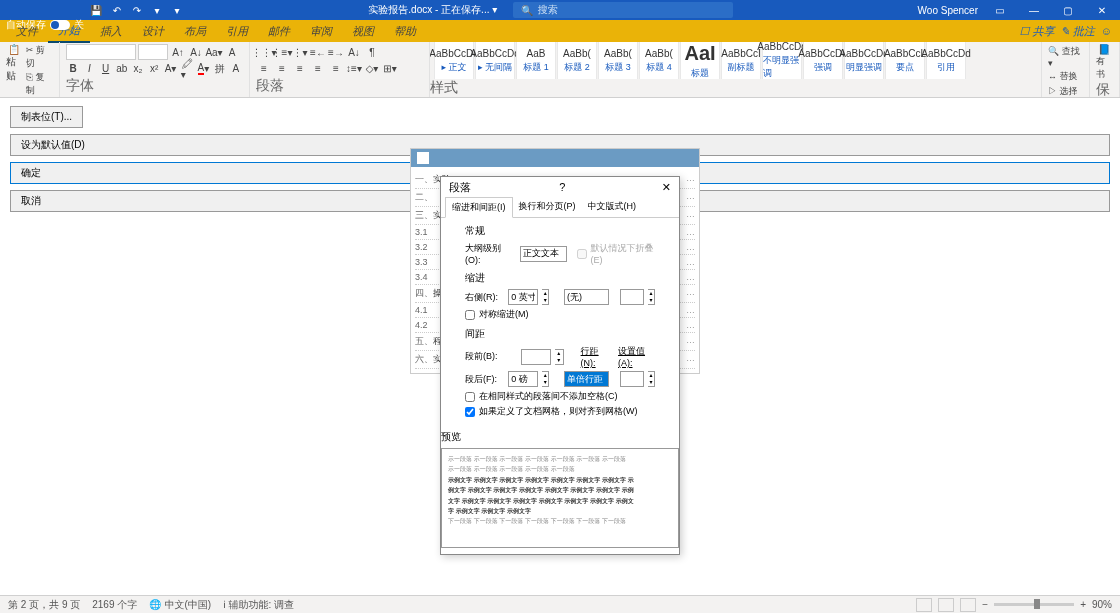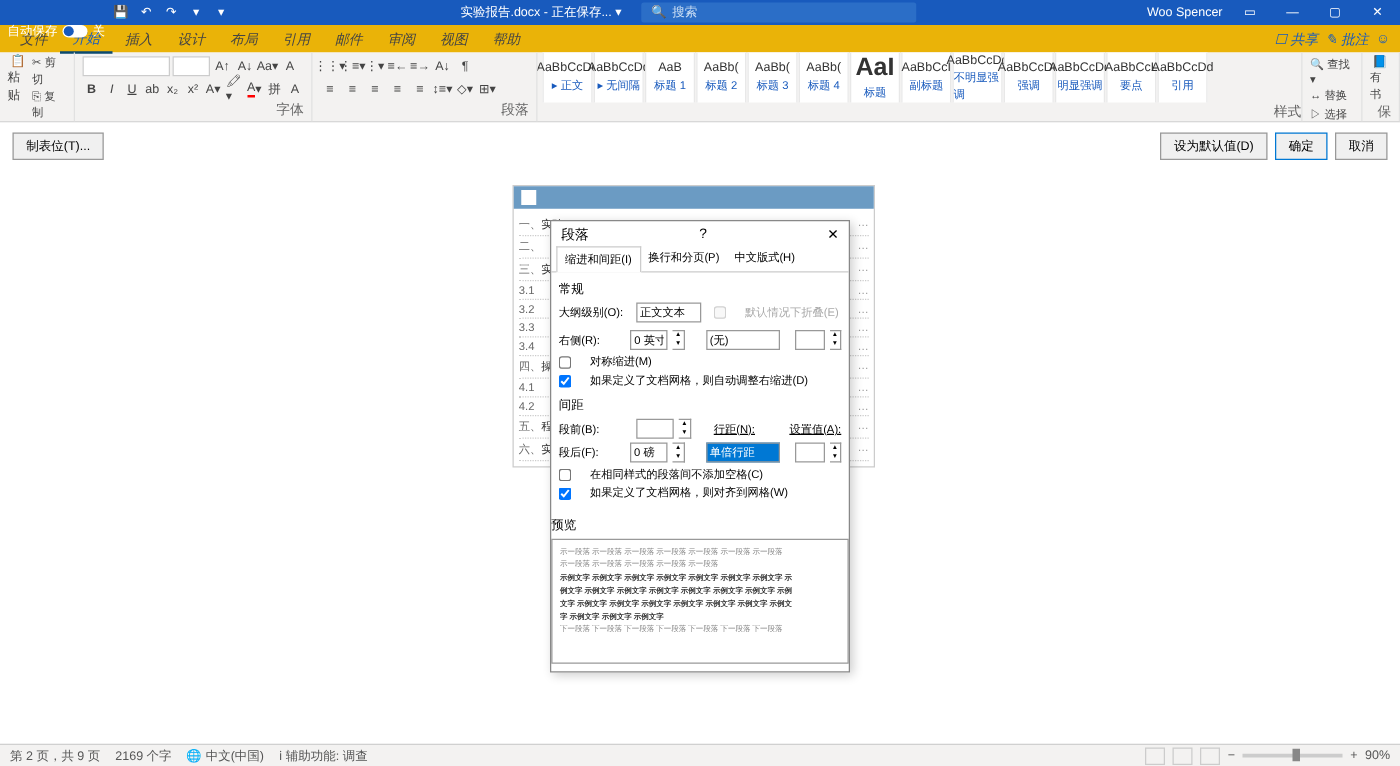--- a/index.html
+++ b/index.html
@@ -19,21 +19,21 @@
 
 
 .tabs { height: 22px; background: #eab308; display: flex; align-items: center; padding-left: 6px; font-size: 11px; color: #444; font-style: italic; }
 .tabs .tab { padding: 3px 10px; cursor: pointer; }
 .tabs .tab.active { border-bottom: 2px solid #0c4a6e; color: #185abd; }
 .tabs .right-tools { margin-left: auto; display: flex; align-items: center; gap: 6px; padding-right: 8px; color: #185abd; }
 
 
 .ribbon { height: 56px; background: #f3f2f1; border-bottom: 1px solid #d0d0d0; display: flex; font-size: 10px; color: #444; }
 .ribbon .group { border-right: 1px solid #e1e1e1; padding: 2px 6px; display: flex; flex-direction: column; justify-content: space-between; }
-.ribbon .group-label { text-align: right; font-size: 11px; color: #666; }
+.ribbon .group-label { text-align: left; font-size: 14px; color: #666; }
 .clipboard { width: 60px; }
 .clipboard .paste-area { display: flex; gap: 2px; }
 .clipboard .paste-btn { width: 24px; height: 38px; display: flex; flex-direction: column; align-items: center; justify-content: center; }
 .clipboard .mini-btns { display: flex; flex-direction: column; gap: 1px; font-size: 9px; }
 .clipboard .mini-btns div { display: flex; align-items: center; gap: 2px; }
 
 .font-group { width: 190px; }
 .font-row { display: flex; gap: 2px; align-items: center; height: 18px; }
 .btn-icon { width: 16px; height: 16px; border: 1px solid transparent; display: flex; align-items: center; justify-content: center; cursor: pointer; font-size: 10px; }
 .font-select { border: 1px solid #ccc; height: 16px; width: 70px; background: #fff; font-size: 10px; padding: 0 2px; }
@@ -63,37 +63,37 @@
 .page-row .dots { color: #999; }
 
 
 .dialog { position: absolute; left: 440px; top: 78px; width: 240px; background: #fff; border: 1px solid #888; box-shadow: 2px 2px 8px rgba(0,0,0,0.2); font-size: 10px; }
 .dialog-title { height: 20px; display: flex; align-items: center; padding: 0 8px; font-size: 11px; }
 .dialog-title .close { margin-left: auto; cursor: pointer; }
 .dialog-title .help { margin-left: auto; margin-right: 8px; cursor: pointer; }
 .dialog-tabs { display: flex; border-bottom: 1px solid #ccc; padding: 0 4px; font-size: 9px; }
 .dialog-tabs .dtab { padding: 3px 6px; cursor: pointer; }
 .dialog-tabs .dtab.active { border: 1px solid #ccc; border-bottom: 1px solid #fff; background: #fff; margin-bottom: -1px; }
-.dialog-body { padding: 6px 6px; }
+.dialog-body { padding: 6px 24px; }
 .dsection { margin-bottom: 6px; }
 .dsection-title { font-size: 10px; margin-bottom: 4px; }
 .drow { display: flex; align-items: center; margin-bottom: 3px; gap: 4px; }
 .drow label { width: 58px; font-size: 9px; }
 .drow .link-label { font-size: 9px; color: #000; text-decoration: underline; cursor: pointer; }
 .dinput { border: 1px solid #999; height: 16px; width: 50px; font-size: 9px; padding: 0 2px; background: #fff; }
 .dselect { border: 1px solid #999; height: 16px; width: 52px; font-size: 9px; background: #fff; padding: 0 2px; display: flex; align-items: center; }
 .dselect.highlighted { background: #0078d4; color: #fff; width: 64px; }
 .spinner { width: 10px; height: 16px; border: 1px solid #999; border-left: none; display: flex; flex-direction: column; }
 .spinner div { flex: 1; font-size: 6px; text-align: center; line-height: 7px; cursor: pointer; }
-.dcheck { display: flex; align-items: center; gap: 15px; font-size: 9px; margin-bottom: 2px; }
+.dcheck { display: flex; align-items: center; gap: 4px; font-size: 9px; margin-bottom: 2px; }
 .dcheck input { width: 10px; height: 10px; }
 .preview-box { border: 1px solid #999; height: 100px; margin-top: 4px; padding: 6px; font-size: 6px; color: #888; line-height: 1.4; overflow: hidden; }
 .preview-box .pline { margin-bottom: 2px; }
 .preview-box .pline.dark { color: #333; font-weight: bold; }
-.dialog-footer { display: flex; gap: 6px; padding: 8px 10px; justify-content: flex-end; }
+.dialog-footer { display: flex; gap: 6px; padding: 8px 10px; justify-content: flex-end; flex-direction: column; }
 .dialog-footer .dbtn { border: 1px solid #999; padding: 3px 10px; font-size: 10px; background: #f0f0f0; cursor: pointer; }
 .dialog-footer .dbtn.primary { border: 1px solid #0078d4; }
 .dialog-footer .left-btn { margin-right: auto; }
 
 
 .statusbar { position: absolute; bottom: 0; left: 0; right: 0; height: 18px; background: #f3f2f1; border-top: 1px solid #d0d0d0; display: flex; align-items: center; font-size: 10px; color: #555; padding: 0 8px; }
 .statusbar .sitem { margin-right: 12px; }
 .statusbar .right-status { margin-left: auto; display: flex; align-items: center; gap: 6px; }
 .zoom-slider { width: 80px; height: 3px; background: #ccc; position: relative; }
 .zoom-slider::after { content: ""; position: absolute; width: 6px; height: 10px; background: #888; top: -4px; left: 50%; }
@@ -380,44 +380,41 @@
           <label>大纲级别(O):</label>
           <div class="dselect">正文文本</div>
           <div class="dcheck" style="margin:0 0 0 6px">
             <input type="checkbox" disabled="" style="">
             <span style="color:#aaa">默认情况下折叠(E)</span>
           </div>
         </div>
       </div>
 
       <div class="dsection">
+        <div class="dsection-title">缩进</div>
         <div class="drow">
           <label>右侧(R):</label>
           <input class="dinput" style="width: 30px;" value="0 英寸">
           <div class="spinner">
               <div>▴</div>
               <div>▾</div>
             </div>
           <span style="width:10px"></span>
           <div class="dselect" style="width:64px">(无)</div>
           <span style="width:4px"></span>
           <input class="dinput" style="width: 24px;">
           <div class="spinner">
               <div>▴</div>
               <div>▾</div>
             </div>
         </div>
         <div class="dcheck">
           <input type="checkbox" style="">
           <span>对称缩进(M)</span>
         </div>
-        <div class="dcheck">
-          <input type="checkbox" checked="" style="">
-          <span>如果定义了文档网格，则自动调整右缩进(D)</span>
-        </div>
       </div>
 
       <div class="dsection">
         <div class="dsection-title">间距</div>
         <div class="drow">
           <label>段前(B):</label>
           <input class="dinput" style="width: 30px;">
           <div class="spinner">
               <div>▴</div>
               <div>▾</div>

